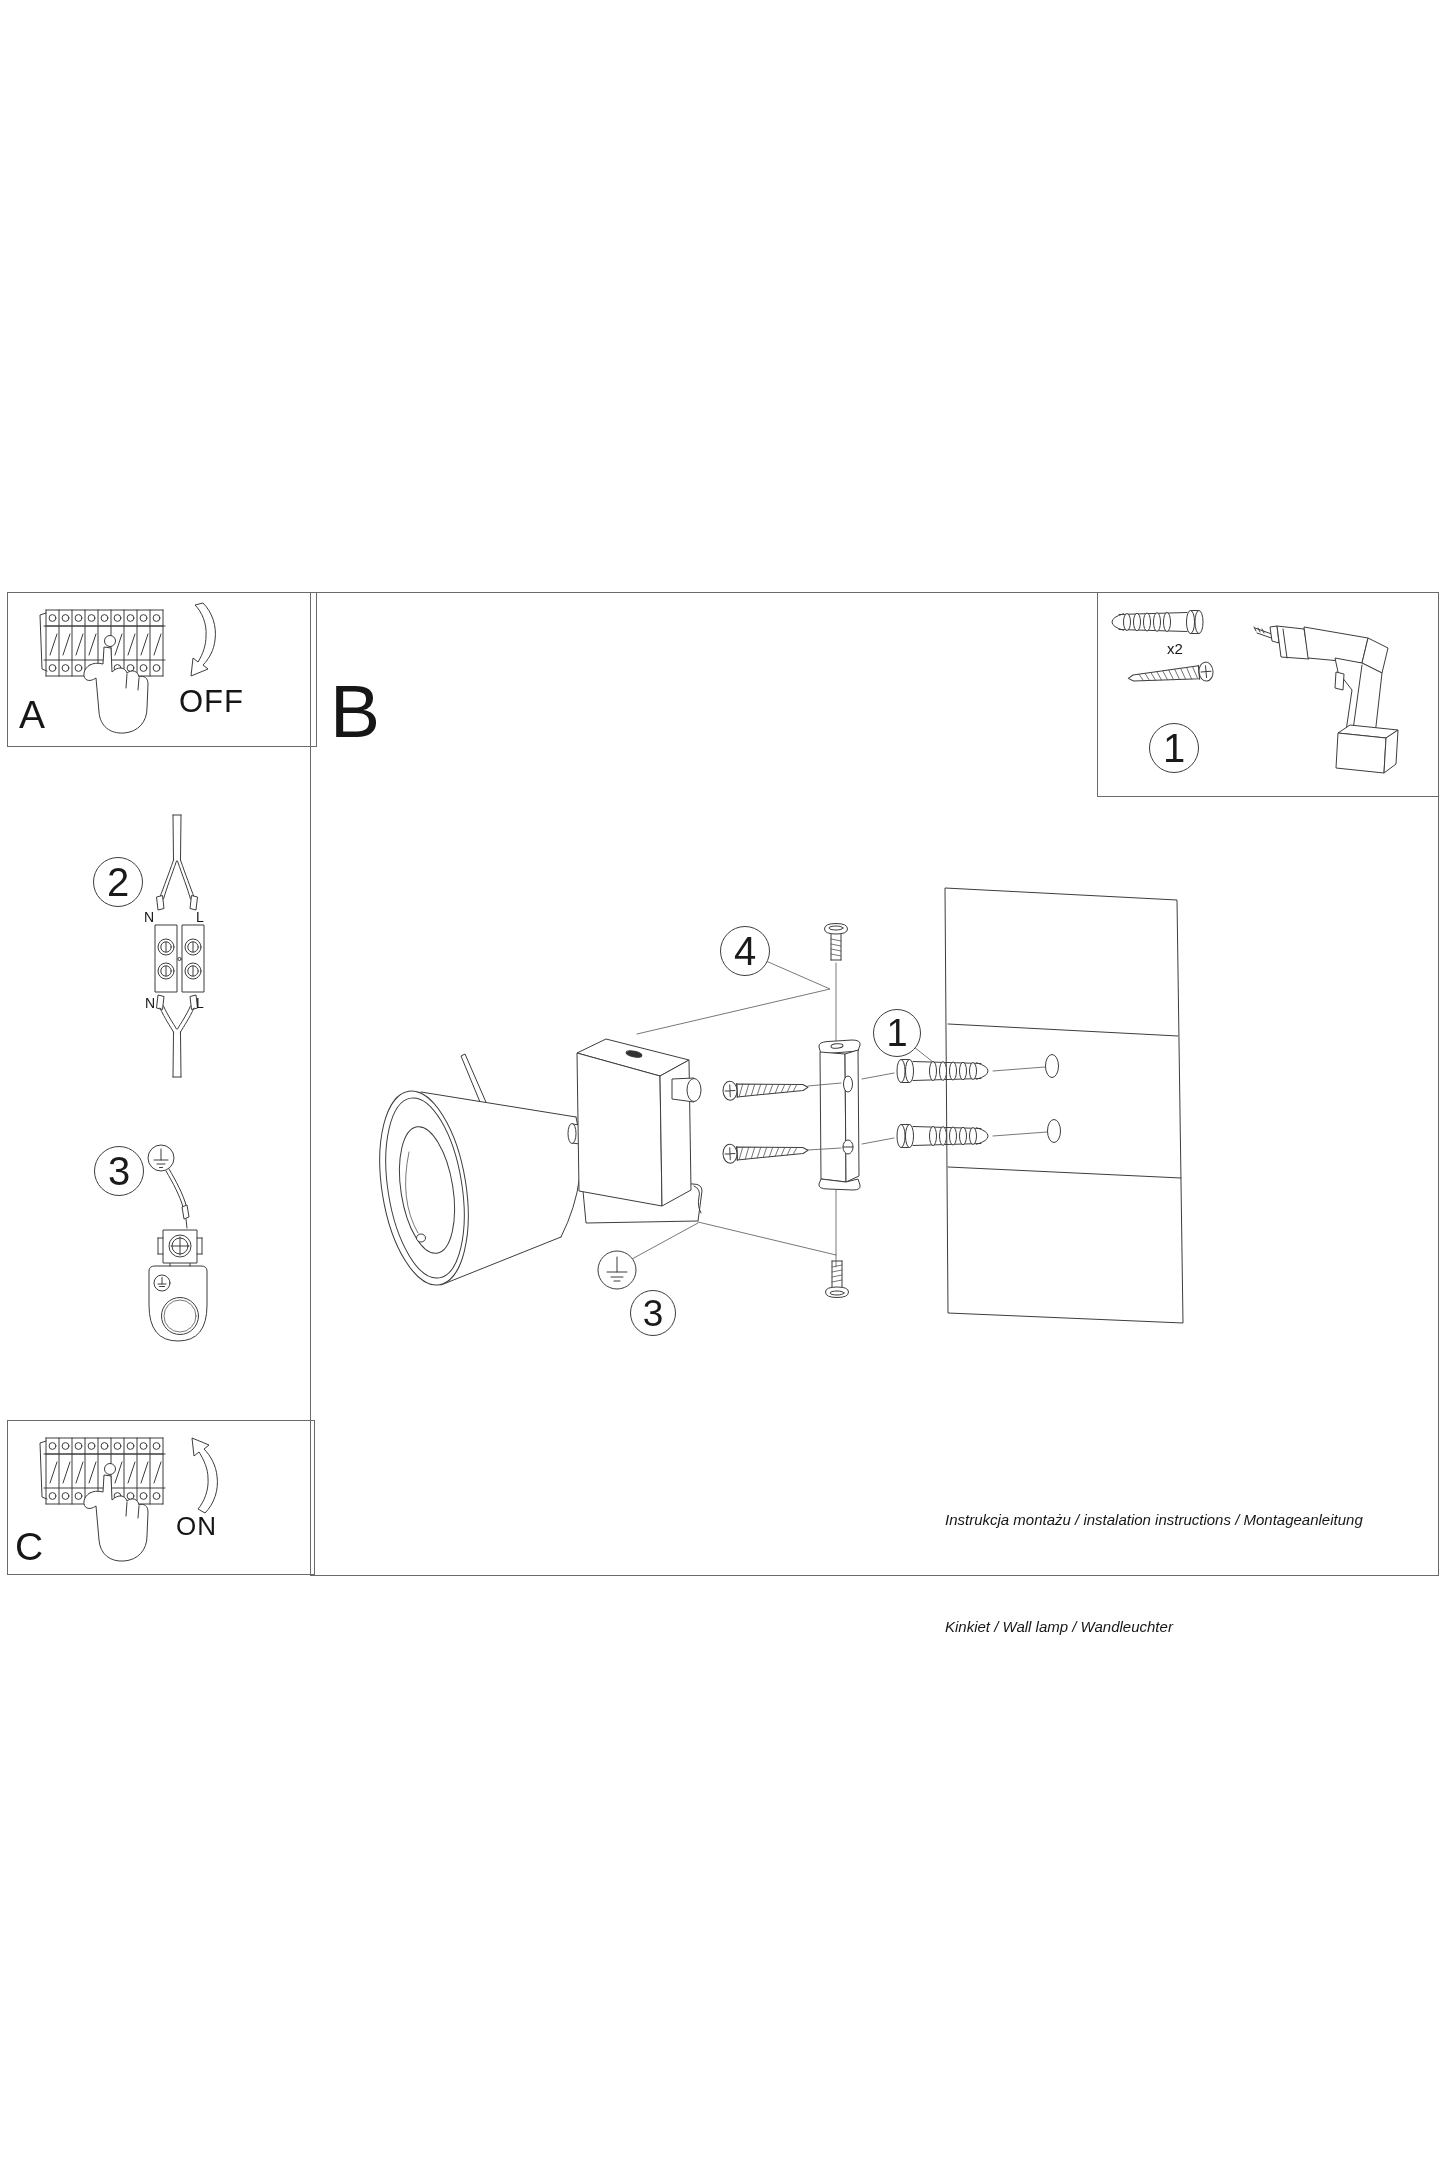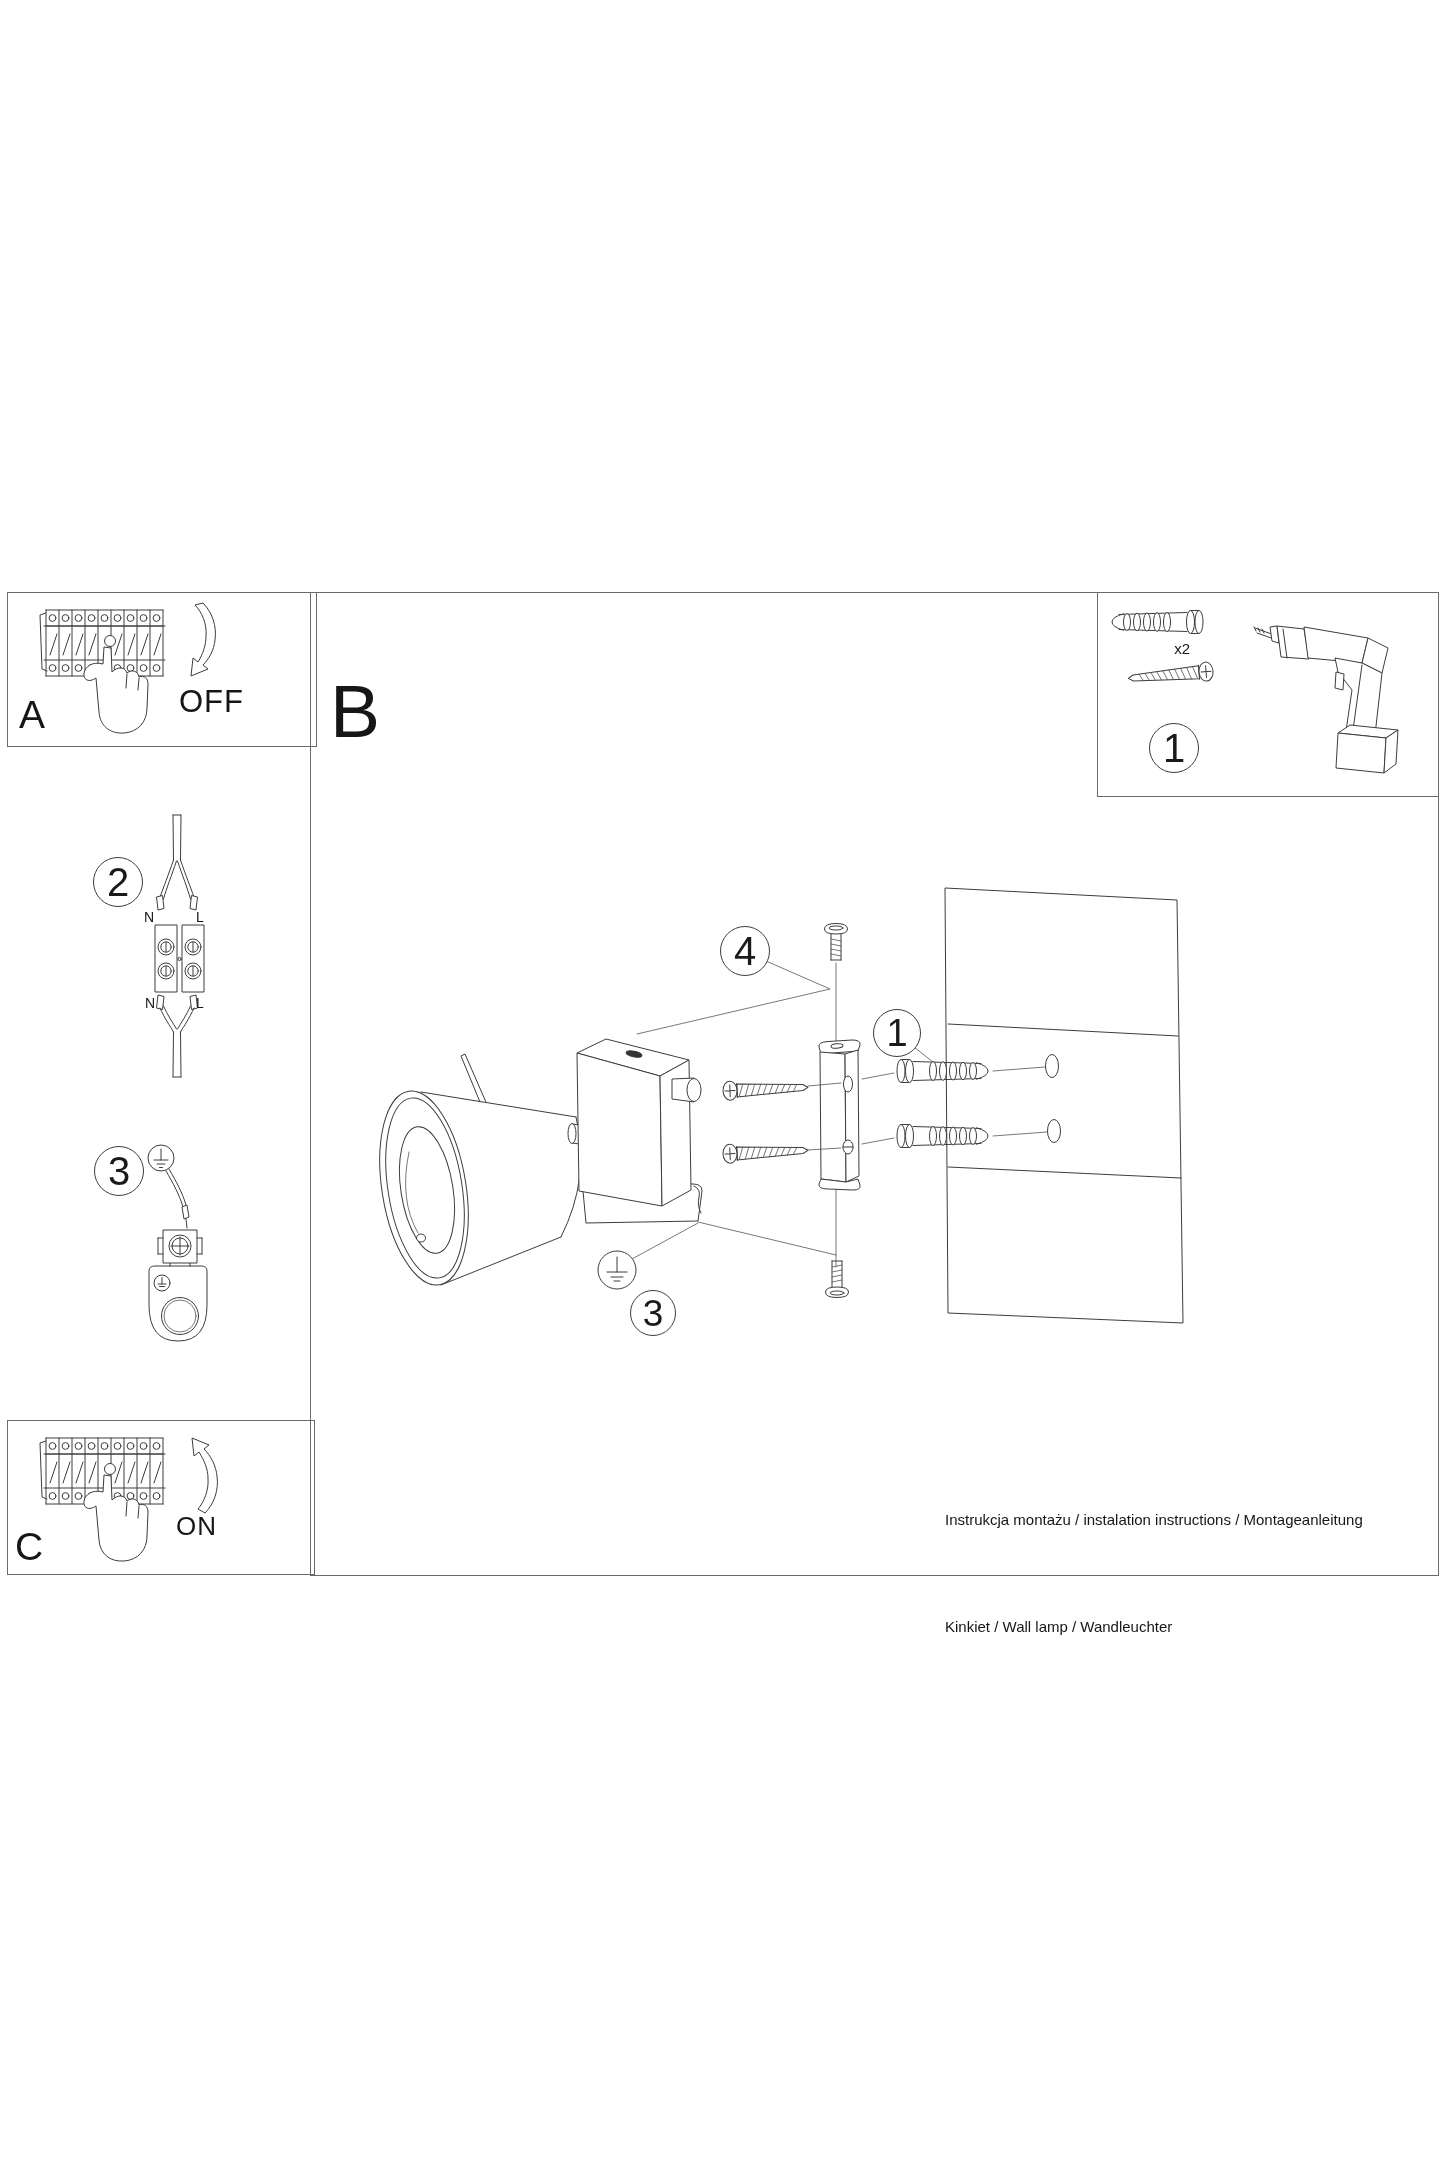--- a/index.html
+++ b/index.html
@@ -11,21 +11,21 @@
            background:#fff;display:flex;align-items:center;justify-content:center;
            color:#1a1a1a;}
   .c48{width:48px;height:48px;font-size:40px;line-height:1;}
   .c46{width:46px;height:46px;font-size:38px;line-height:1;}
   .c44{width:44px;height:44px;font-size:37px;line-height:1;}
   svg{position:absolute;overflow:visible;}
   .ln{fill:none;stroke:#3d3d3d;stroke-width:1;stroke-linecap:round;stroke-linejoin:round;}
   .th{fill:none;stroke:#555;stroke-width:0.8;stroke-linecap:round;}
   .wh{fill:#ffffff;stroke:#3d3d3d;stroke-width:1;stroke-linejoin:round;}
   .dk{fill:#333;stroke:#333;}
-  .footer-line{position:absolute;font-size:15px;line-height:23px;white-space:nowrap;color:#161616;}
+  .footer-line{position:absolute;font-size:15px;line-height:23px;white-space:nowrap;color:#161616;font-style:italic;}
 </style>
 </head>
 <body>
 
 <div id="page">
 
   <div class="box" style="left:310px;top:592px;width:1127px;height:982px;"></div>
 
   <div class="box" style="left:7px;top:592px;width:308px;height:153px;"></div>
   <svg style="left:7px;top:592px;" width="308" height="153" viewBox="7 592 308 153">
@@ -89,21 +89,21 @@
       <path class="wh" d="M1304,627 L1368,638 L1362,663 L1308,658 Z"></path>
       <path class="wh" d="M1368,638 L1388,648 L1382,673 L1362,663 Z"></path>
       <path class="wh" d="M1335,658 L1362,663 L1382,673 L1375,735 L1346,731 L1352,690 L1338,672 Z"></path>
       <path class="ln" d="M1362,665 L1353,730"></path>
       <path class="wh" d="M1336,672 L1344,674 L1343,690 L1335,688 Z"></path>
       <path class="wh" d="M1338,733 L1350,725 L1398,730 L1386,738 Z"></path>
       <path class="wh" d="M1338,733 L1386,738 L1384,773 L1336,768 Z"></path>
       <path class="wh" d="M1386,738 L1398,730 L1396,764 L1384,773 Z"></path>
     </g>
   </svg>
-  <div class="lbl" style="left:1160px;top:641px;width:30px;text-align:right;font-size:15px;line-height:1;">x2</div>
+  <div class="lbl" style="left:1160px;top:641px;width:30px;text-align:center;font-size:15px;line-height:1;">x2</div>
   <div class="callout c48" style="left:1149px;top:723px;">1</div>
 
   <svg style="left:80px;top:805px;" width="140" height="280" viewBox="80 805 140 280">
     <path class="ln" d="M173,815 L181,815 M173,815 L173.5,860 M181,815 L180.5,860"></path>
     <path class="ln" d="M173.5,860 C168,876 164,886 160,897 M176.5,861 C171,877 167,887 163.5,899
                        M180.5,860 C186,876 190,886 194,897 M177.5,861 C183,877 187,887 190.5,899"></path>
     <path class="wh" d="M156.5,897 L162.5,895.5 L164,908.5 L158,910 Z"></path>
     <path class="wh" d="M191.5,895.5 L197.5,897 L196,910 L190,908.5 Z"></path>
     <rect class="wh" x="155" y="925" width="22" height="67"></rect>
     <rect class="wh" x="182" y="925" width="22" height="67"></rect>

